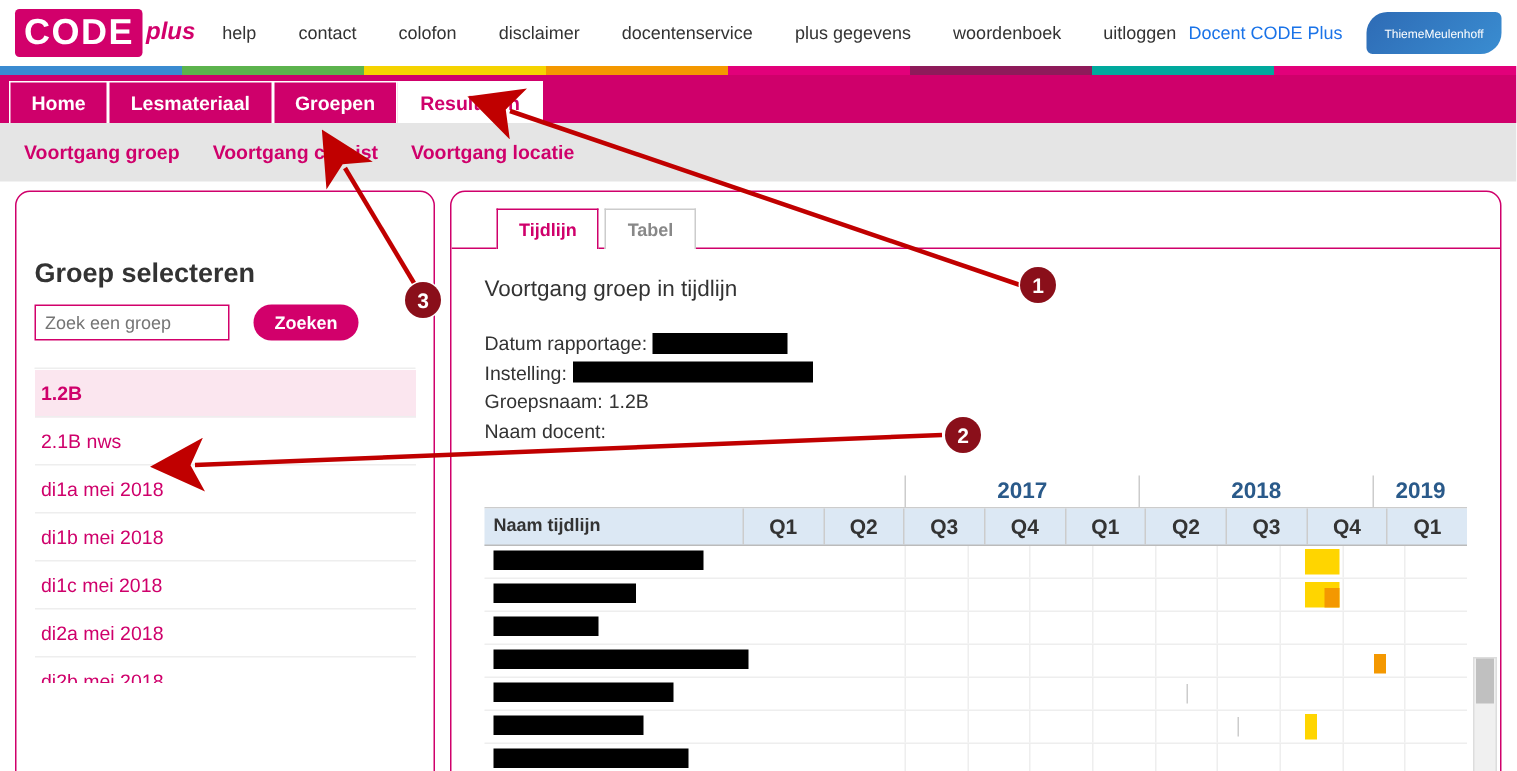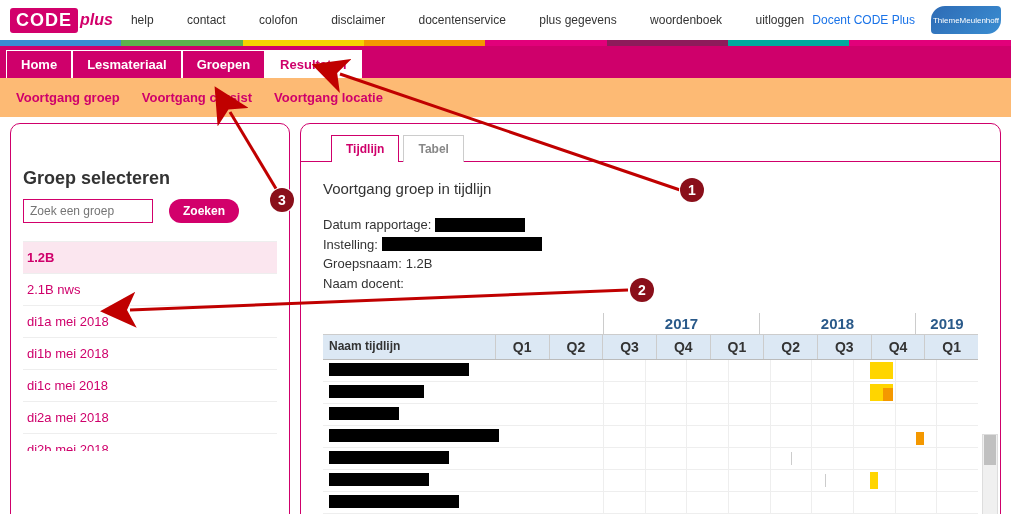--- a/index.html
+++ b/index.html
@@ -19,21 +19,21 @@
     }
     .logo {
       display: flex;
       align-items: center;
       margin-right: 10px;
     }
     .logo-box {
       background: #d2006b;
       color: #fff;
       font-weight: bold;
-      font-size: 18px;
+      font-size: 24px;
       letter-spacing: 1px;
       padding: 2px 6px;
       border-radius: 3px;
     }
     .logo-plus {
       color: #d2006b;
       font-style: italic;
       font-size: 16px;
       margin-left: 2px;
       font-weight: bold;
@@ -46,21 +46,21 @@
     }
     .topnav span {
       color: #333;
       cursor: pointer;
     }
     .docent-link {
       color: #1a73e8;
       margin-right: 8px;
     }
     .tm-logo {
-      width: 70px;
+      width: 90px;
       height: 28px;
       background: linear-gradient(135deg, #2e6bb5 0%, #3a8dd1 100%);
       border-radius: 14px 4px 14px 4px;
       display: flex;
       align-items: center;
       justify-content: center;
       color: #fff;
       font-size: 8px;
     }
     .rainbow {
@@ -88,21 +88,21 @@
       border: 1px solid #fff;
       border-bottom: none;
       cursor: pointer;
       font-size: 13px;
     }
     .main-tab.active {
       background: #fff;
       color: #cf006b;
     }
     .sub-tabs {
-      background: #fdba74;
+      background: #e5e5e5;
       display: flex;
       gap: 6px;
       padding: 8px 8px;
     }
     .sub-tab {
       color: #cf006b;
       font-weight: bold;
       padding: 4px 8px;
       cursor: pointer;
       font-size: 13px;

